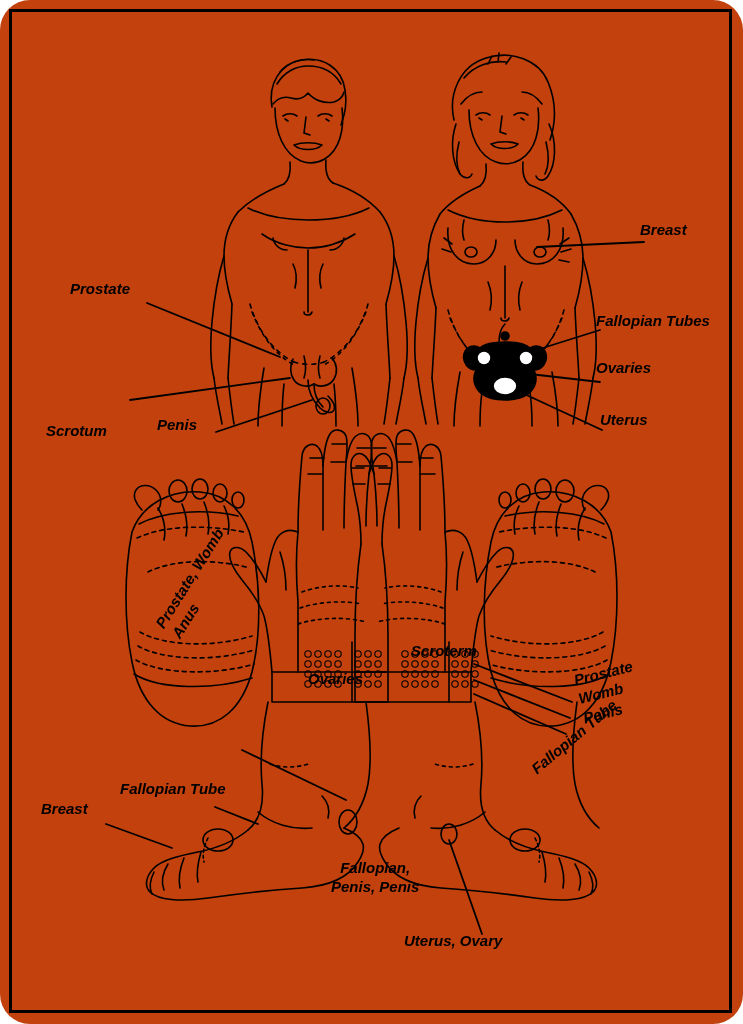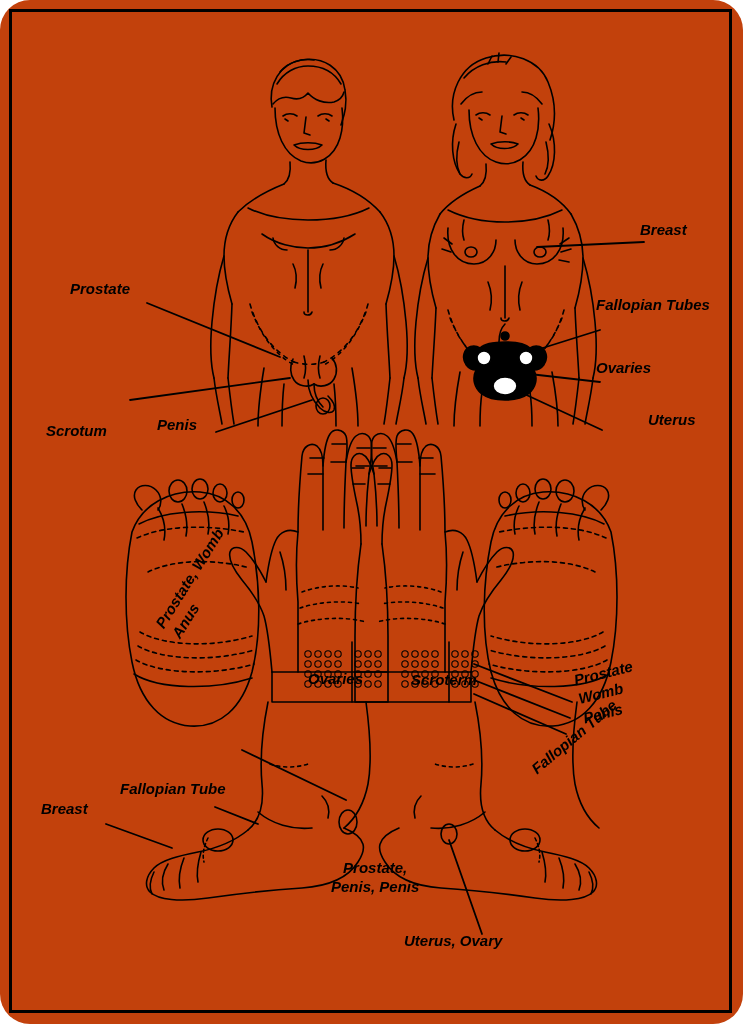--- a/index.html
+++ b/index.html
@@ -385,46 +385,46 @@
         <line x1="554" y1="722" x2="462" y2="682"></line>
         <line x1="203" y1="795" x2="246" y2="812"></line>
         <line x1="94" y1="812" x2="160" y2="836"></line>
         <line x1="470" y1="922" x2="437" y2="828"></line>
       </g>
     </g>
   </svg>
 
   <div class="label" style="left:640px; top:221px;">Breast</div>
   <div class="label" style="left:70px; top:280px;">Prostate</div>
-  <div class="label" style="left:596px; top:296px;">Fallopian Tubes</div>
+  <div class="label" style="left:596px; top:312px;">Fallopian Tubes</div>
   <div class="label" style="left:596px; top:359px;">Ovaries</div>
   <div class="label" style="left:46px; top:378px;margin-top:44px;">Scrotum</div>
   <div class="label" style="left:157px; top:416px;">Penis</div>
-  <div class="label" style="left:600px; top:411px;margin-left:48px;">Uterus</div>
+  <div class="label" style="left:600px; top:411px;">Uterus</div>
 
   <div class="label" style="left:308px; top:670px;">Ovaries</div>
-  <div class="label" style="left:411px; top:671px;">Scroterm</div>
+  <div class="label" style="left:411px; top:642px;">Scroterm</div>
 
   <div style="position:absolute; left:152px; top:622px; transform:rotate(-58deg); transform-origin:0 0;">
     <div class="label" style="position:relative; left:0; top:0;">Prostate, Womb</div>
     <div class="label" style="position:relative; left:0; top:2px;">Anus</div>
   </div>
 
   <div style="position:absolute; left:572px; top:672px; transform:rotate(-14deg); transform-origin:0 0;">
     <div class="label" style="position:relative;">Prostate</div>
     <div class="label" style="position:relative; top:2px;">Womb</div>
     <div class="label" style="position:relative; top:4px;">Penis</div>
   </div>
 
   <div class="label" style="left:120px; top:780px;">Fallopian Tube</div>
   <div class="label" style="left:41px; top:800px;">Breast</div>
 
   <div style="position:absolute; left:528px; top:764px; transform:rotate(-40deg); transform-origin:0 0;">
     <div class="label">Fallopian Tube</div>
   </div>
 
   <div style="position:absolute; left:331px; top:859px; text-align:center;">
-    <div class="label" style="position:relative;">Prostate,</div>
+    <div class="label" style="position:relative;">Fallopian,</div>
     <div class="label" style="position:relative; top:2px;">Penis, Penis</div>
   </div>
 
   <div class="label" style="left:404px; top:932px;">Uterus, Ovary</div>
 </div>
 
 </body></html>

